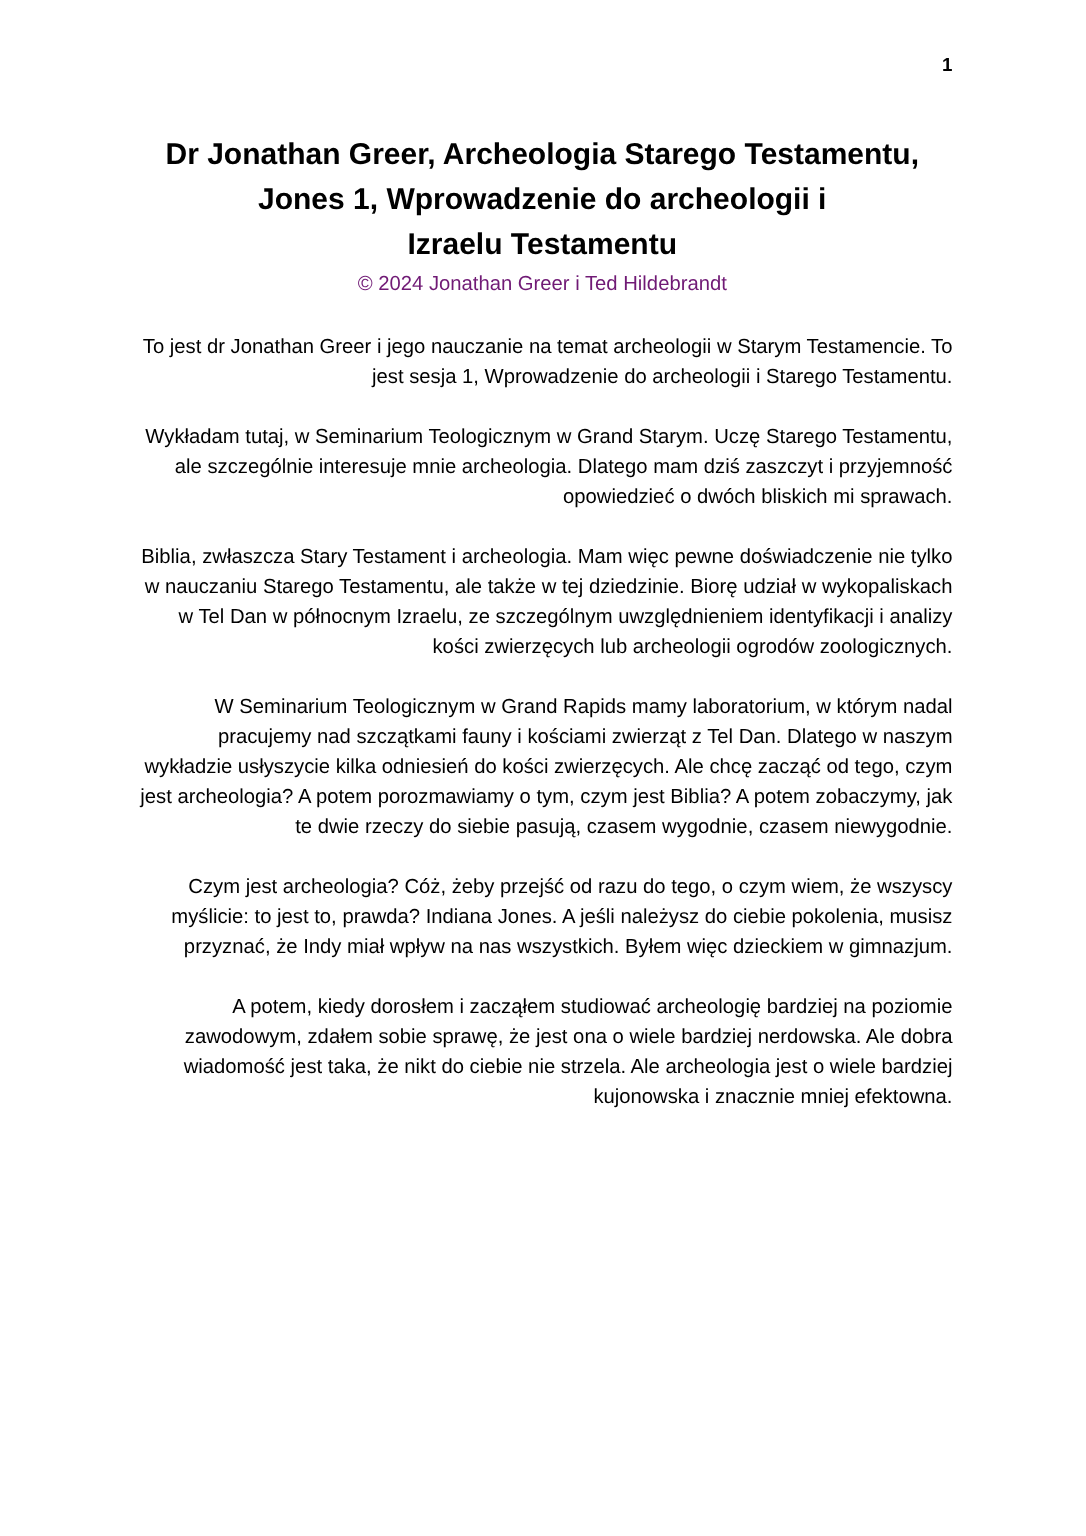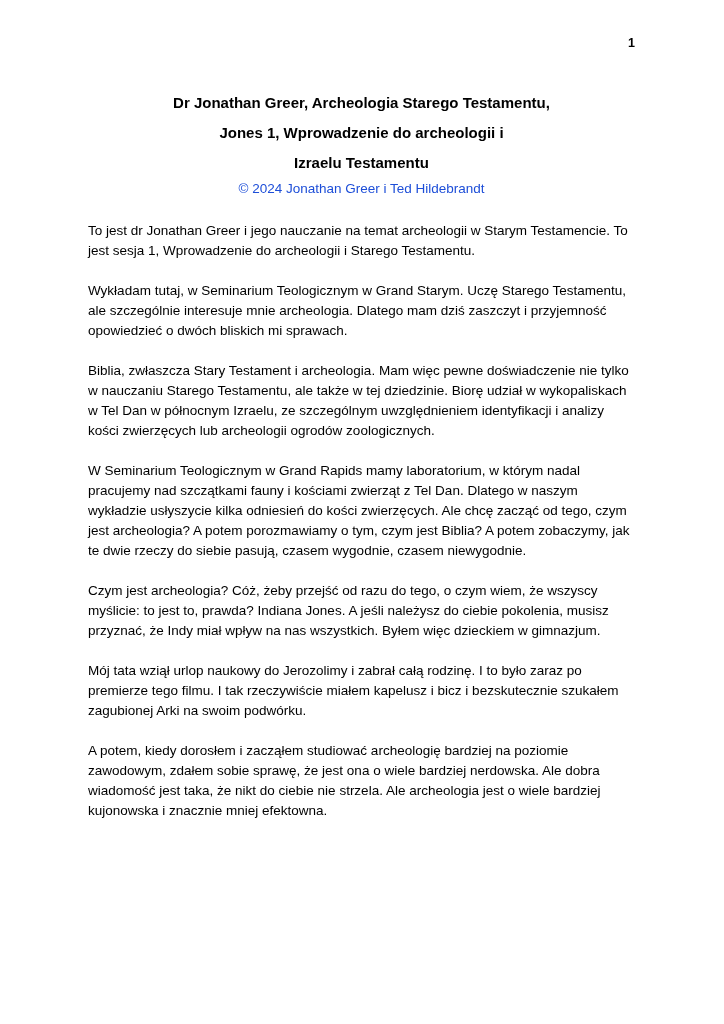--- a/index.html
+++ b/index.html
@@ -21,40 +21,40 @@
   .page-number {
     text-align: right;
     font-size: 12.5px;
     font-weight: bold;
     line-height: 15px;
     color: #000000;
   }
   .title {
     margin: 37px 0 0 0;
     text-align: center;
-    font-size: 15px;
+    font-size: 20px;
     font-weight: bold;
     line-height: 30px;
     color: #000000;
   }
   .title-line {
     display: block;
   }
   .copyright {
     margin-top: 2px;
     text-align: center;
     font-size: 13.5px;
     line-height: 18px;
-    color: #1d4ed8;
+    color: #701a75;
   }
   .body-text {
     margin-top: 23px;
     font-size: 13.5px;
     line-height: 20px;
-    text-align: left;
+    text-align: right;
   }
   .body-text p {
     margin: 0 0 20px 0;
   }
 </style>
 </head>
 <body>
 
 <div class="page">
 
@@ -67,17 +67,16 @@
   </h1>
 
   <div class="copyright">© 2024 Jonathan Greer i Ted Hildebrandt</div>
 
   <div class="body-text">
     <p>To jest dr Jonathan Greer i jego nauczanie na temat archeologii w Starym Testamencie. To jest sesja 1, Wprowadzenie do archeologii i Starego Testamentu.</p>
     <p>Wykładam tutaj, w Seminarium Teologicznym w Grand Starym. Uczę Starego Testamentu, ale szczególnie interesuje mnie archeologia. Dlatego mam dziś zaszczyt i przyjemność opowiedzieć o dwóch bliskich mi sprawach.</p>
     <p>Biblia, zwłaszcza Stary Testament i archeologia. Mam więc pewne doświadczenie nie tylko w nauczaniu Starego Testamentu, ale także w tej dziedzinie. Biorę udział w wykopaliskach w Tel Dan w północnym Izraelu, ze szczególnym uwzględnieniem identyfikacji i analizy kości zwierzęcych lub archeologii ogrodów zoologicznych.</p>
     <p>W Seminarium Teologicznym w Grand Rapids mamy laboratorium, w którym nadal pracujemy nad szczątkami fauny i kościami zwierząt z Tel Dan. Dlatego w naszym wykładzie usłyszycie kilka odniesień do kości zwierzęcych. Ale chcę zacząć od tego, czym jest archeologia? A potem porozmawiamy o tym, czym jest Biblia? A potem zobaczymy, jak te dwie rzeczy do siebie pasują, czasem wygodnie, czasem niewygodnie.</p>
     <p>Czym jest archeologia? Cóż, żeby przejść od razu do tego, o czym wiem, że wszyscy myślicie: to jest to, prawda? Indiana Jones. A jeśli należysz do ciebie pokolenia, musisz przyznać, że Indy miał wpływ na nas wszystkich. Byłem więc dzieckiem w gimnazjum.</p>
-    <p>Mój tata wziął urlop naukowy do Jerozolimy i zabrał całą rodzinę. I to było zaraz po premierze tego filmu. I tak rzeczywiście miałem kapelusz i bicz i bezskutecznie szukałem zagubionej Arki na swoim podwórku.</p>
     <p>A potem, kiedy dorosłem i zacząłem studiować archeologię bardziej na poziomie zawodowym, zdałem sobie sprawę, że jest ona o wiele bardziej nerdowska. Ale dobra wiadomość jest taka, że nikt do ciebie nie strzela. Ale archeologia jest o wiele bardziej kujonowska i znacznie mniej efektowna.</p>
   </div>
 
 </div>
 
 </body></html>

